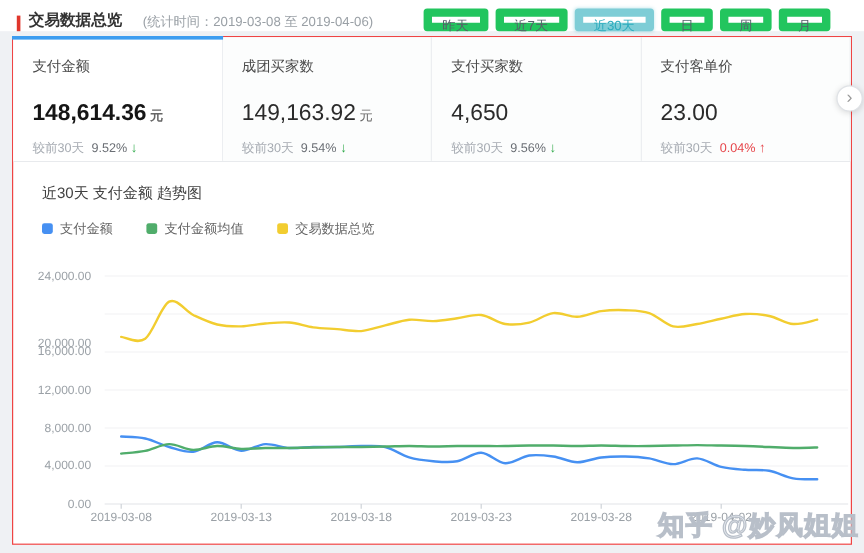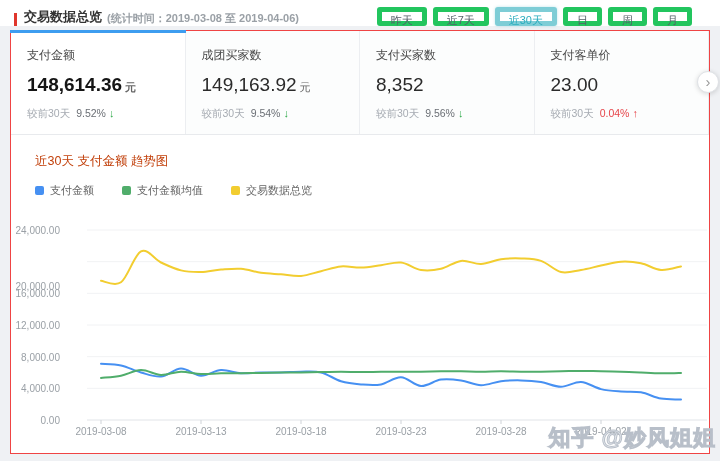--- a/index.html
+++ b/index.html
@@ -6,59 +6,59 @@
   html,body { width:720px; height:461px; }
   body {
     background:#eff1f4;
     font-family:"Liberation Sans","DejaVu Sans",sans-serif;
     overflow:hidden; position:relative;
   }
   
   .topbar { height:26px; background:#fff; display:flex; align-items:flex-end; padding:0 28px 0 14px; }
   .accent-bar { width:3px; height:13px; background:#e0362c; margin-right:7px; flex:0 0 auto; }
   .topbar-title { font-size:13px; font-weight:bold; color:#333; white-space:nowrap; }
-  .topbar-sub { font-size:11px; color:#9aa0a6; margin-left:5px; white-space:nowrap;font-weight:bold; }
+  .topbar-sub { font-size:11px; color:#9aa0a6; margin-left:17px; white-space:nowrap; }
   .filters { margin-left:auto; display:flex; gap:6px; }
   .fbtn {
-    font-size:11px; color:#56606a; background:#fff; border:5px solid #22c55e;
+    font-size:11px; color:#56606a; background:#fff; border:7px solid #22c55e;
     border-radius:3px; padding:2px 9px; height:19px; line-height:13px; cursor:pointer; white-space:nowrap;
   }
   .fbtn.active { color:#2bacbe; border-color:#7ecdd6; box-shadow:0 0 3px rgba(64,180,195,.35); }
   
   .panel { margin:4px 10px 0 10px; background:#fff; border:1px solid #ef4444; height:424px; position:relative; }
   
   .cards { display:flex; border-bottom:1px solid #e8eaed; height:104px; position:relative; }
   .card { flex:1; padding:16px 14px 0 16px; border-right:1px solid #eceef1; position:relative; background:#fcfdfd; cursor:pointer; }
   .card:last-child { border-right:none; }
   .card.active { background:#fff; }
   .card.active::before { content:""; position:absolute; top:-1px; left:-1px; right:-1px; height:3px; background:#3d9df0; }
   .card.tinted { background:#f1f5f9; }
   .card-label { font-size:12px; color:#4a4a4a; }
-  .card-value-row { margin-top:10px; font-size:19px; color:#2b2b2b; white-space:nowrap; }
+  .card-value-row { margin-top:20px; font-size:19px; color:#2b2b2b; white-space:nowrap; }
   .card.active .card-value-row { font-weight:bold; color:#151515; }
   .card-unit { font-size:11px; color:#666; margin-left:3px; }
   .card-sub { margin-top:11px; font-size:10.5px; color:#a6abb2; white-space:nowrap; }
   .card-change { color:#6b6f75; margin-left:6px; }
   .card-change.neg { color:#e6454a; }
   .arrow { font-weight:bold; margin-left:3px; font-size:11px; }
   .arrow.down { color:#2faa4a; }
   .arrow.up { color:#e6454a; }
   .next-btn {
     position:absolute; right:-10px; top:40px; width:22px; height:22px; border-radius:50%;
     background:#fff; border:1px solid #dfe2e6; box-shadow:0 1px 5px rgba(0,0,0,.15);
     color:#999; font-size:15px; line-height:19px; text-align:center; cursor:pointer; z-index:3;
   }
   
   .chart-section { padding-top:18px; }
-  .chart-title { font-size:12.5px; color:#c2410c; margin-left:24px; }
+  .chart-title { font-size:12.5px; color:#404040; margin-left:24px; }
   .legend { display:flex; gap:28px; margin:13px 0 0 24px; }
   .legend-item { display:flex; align-items:center; gap:6px; font-size:11px; color:#666; cursor:pointer; }
   .chip { width:9px; height:9px; border-radius:2px; flex:0 0 auto; }
   .chart-body { position:relative; height:232px; margin-top:20px; }
-  .ylabel { position:absolute; left:0; width:49px; text-align:right; font-size:10px; color:#9aa0a6; }
+  .ylabel { position:absolute; left:16px; width:49px; text-align:right; font-size:10px; color:#9aa0a6; }
   .chart-svg { position:absolute; left:76px; top:0; }
   .xlabel { position:absolute; top:208px; width:68px; text-align:center; font-size:10px; color:#9aa0a6; white-space:nowrap; }
   
   .watermark {
     position:absolute; right:4px; bottom:8px; font-size:22px; letter-spacing:1px;
     color:#e9ecf0; -webkit-text-stroke:1px #b8bfc9; font-weight:bold; z-index:5; white-space:nowrap;
   }
 </style>
 </head>
 <body>
@@ -85,21 +85,21 @@
       <div class="card-value-row"><span>148,614.36</span><span class="card-unit">元</span></div>
       <div class="card-sub"><span>较前30天</span><span class="card-change">9.52%</span><span class="arrow down">↓</span></div>
     </div>
     <div class="card">
       <div class="card-label">成团买家数</div>
       <div class="card-value-row"><span>149,163.92</span><span class="card-unit">元</span></div>
       <div class="card-sub"><span>较前30天</span><span class="card-change">9.54%</span><span class="arrow down">↓</span></div>
     </div>
     <div class="card">
       <div class="card-label">支付买家数</div>
-      <div class="card-value-row"><span>8,352</span></div>
+      <div class="card-value-row"><span>4,650</span></div>
       <div class="card-sub"><span>较前30天</span><span class="card-change">9.56%</span><span class="arrow down">↓</span></div>
     </div>
     <div class="card">
       <div class="card-label">支付客单价</div>
       <div class="card-value-row"><span>23.00</span></div>
       <div class="card-sub"><span>较前30天</span><span class="card-change neg">0.04%</span><span class="arrow up">↑</span></div>
     </div>
     <div class="next-btn">›</div>
   </div>
 

